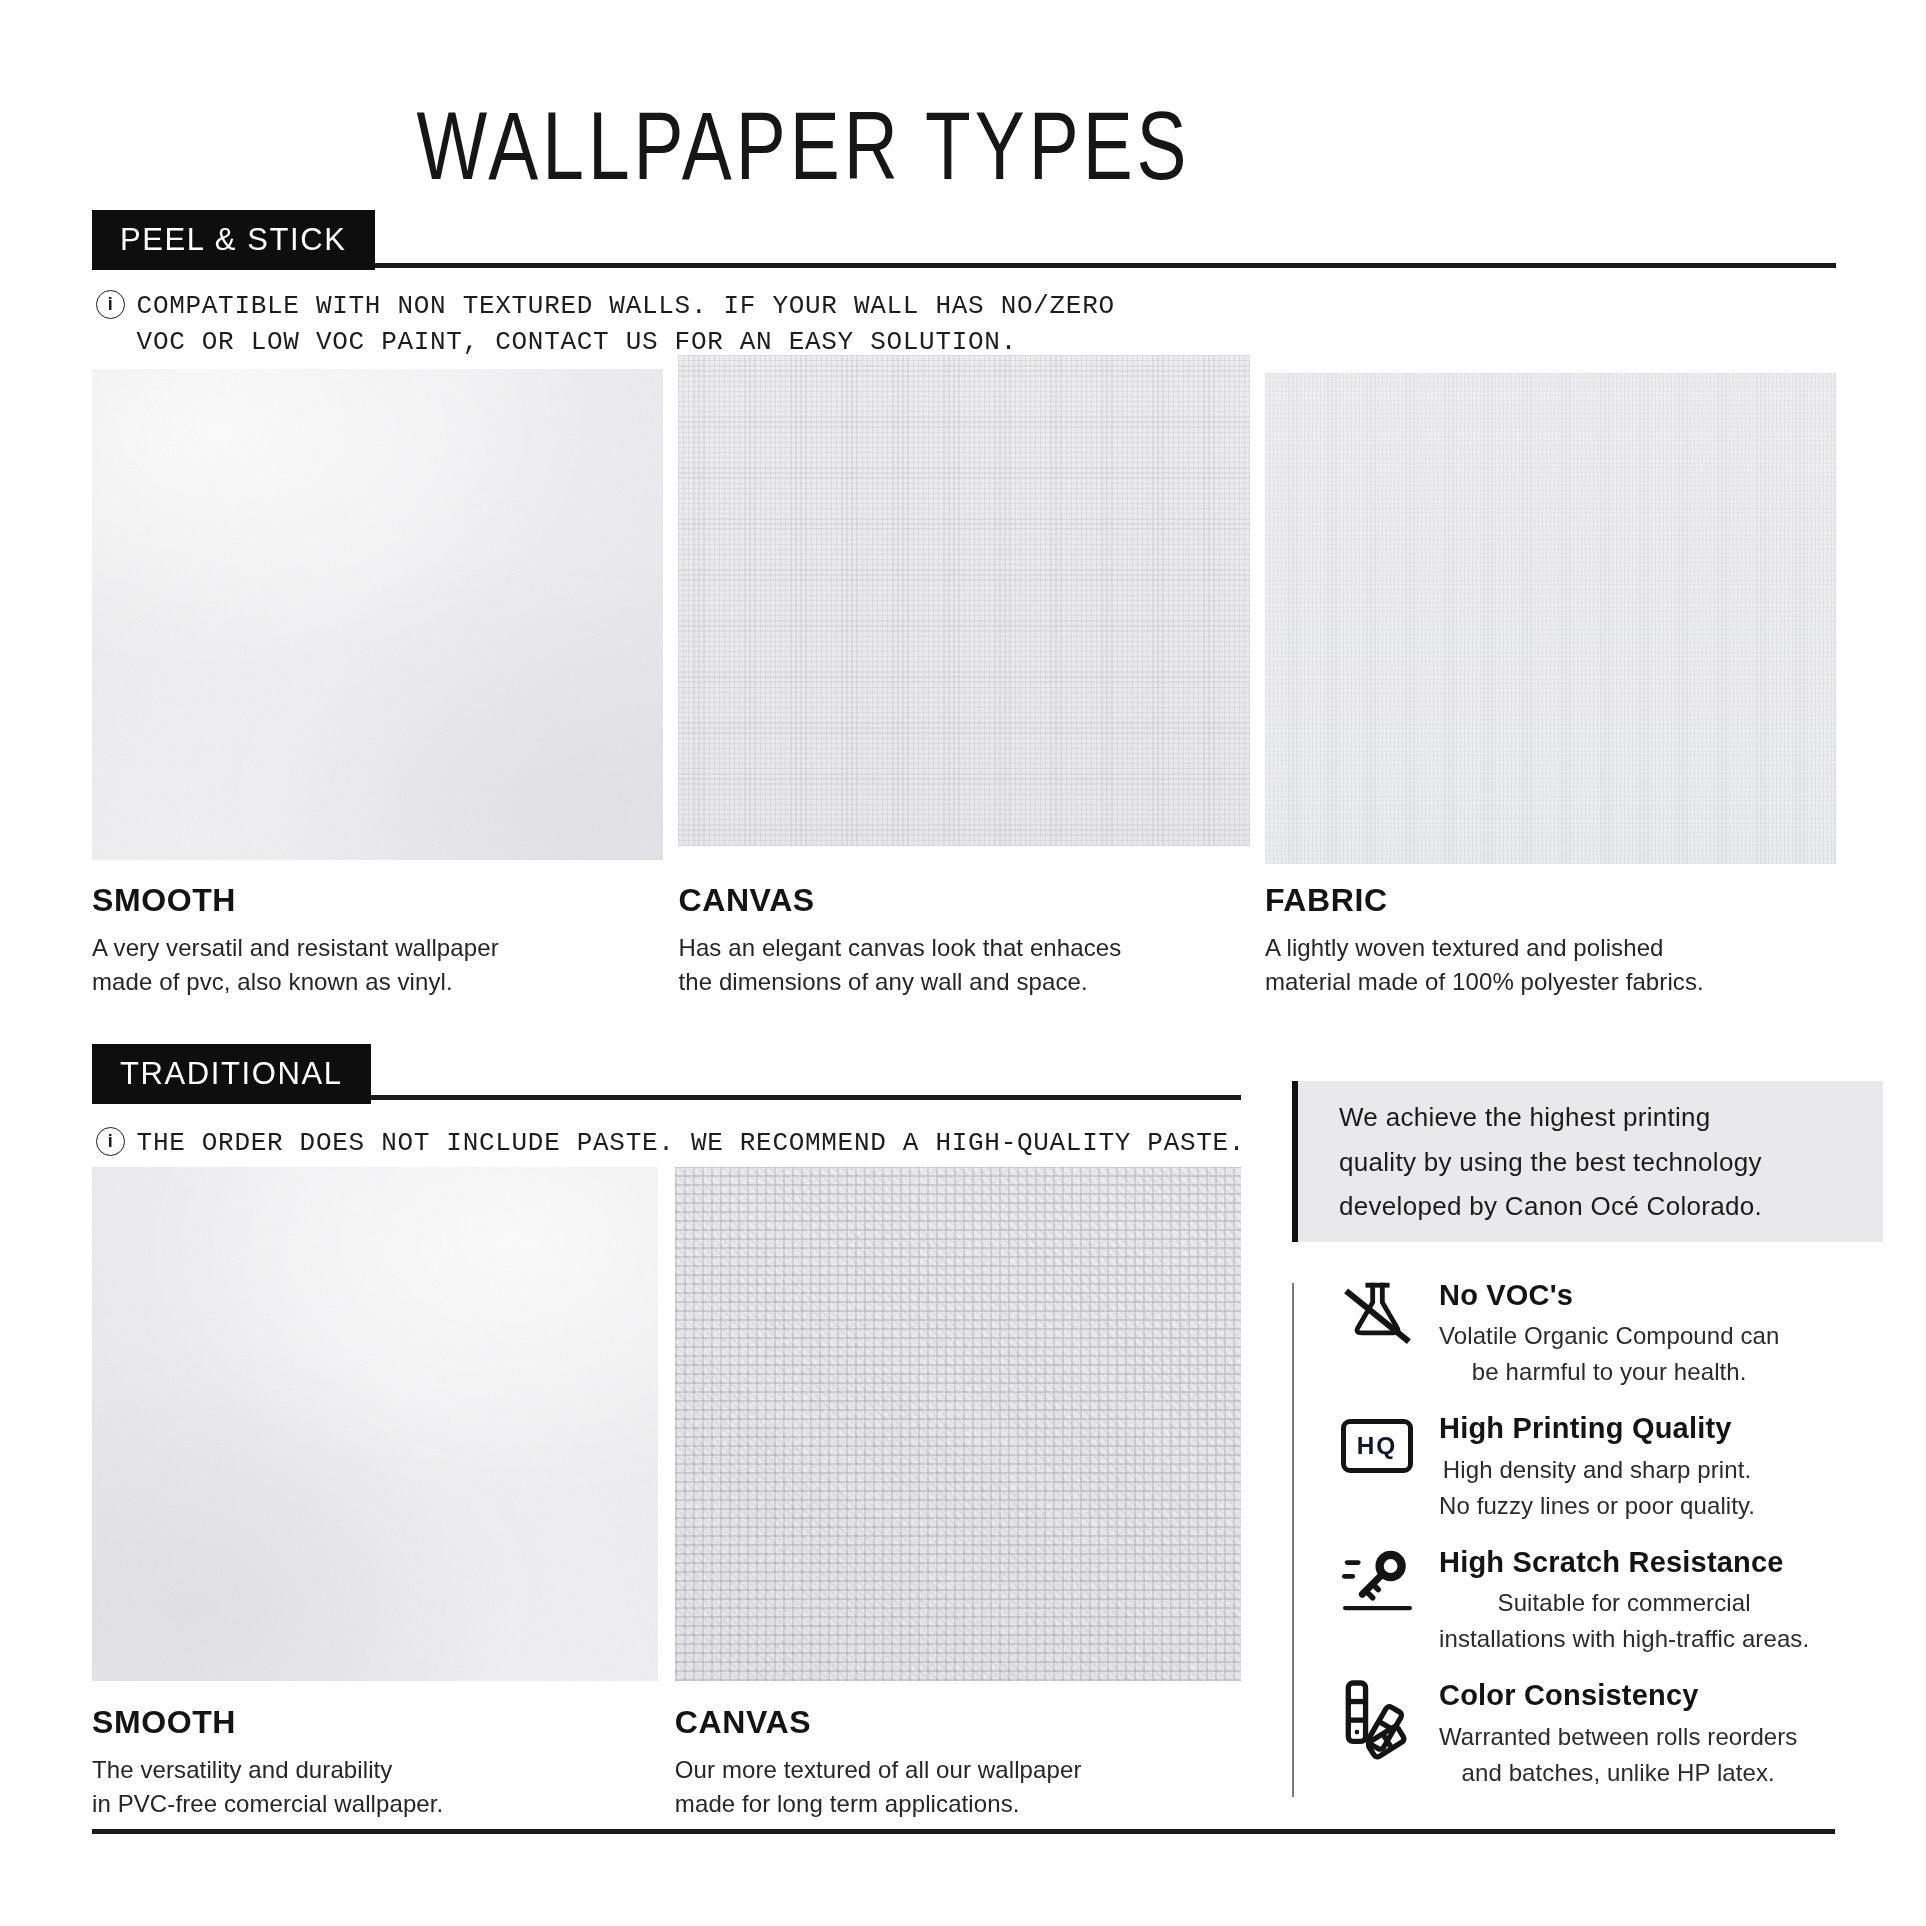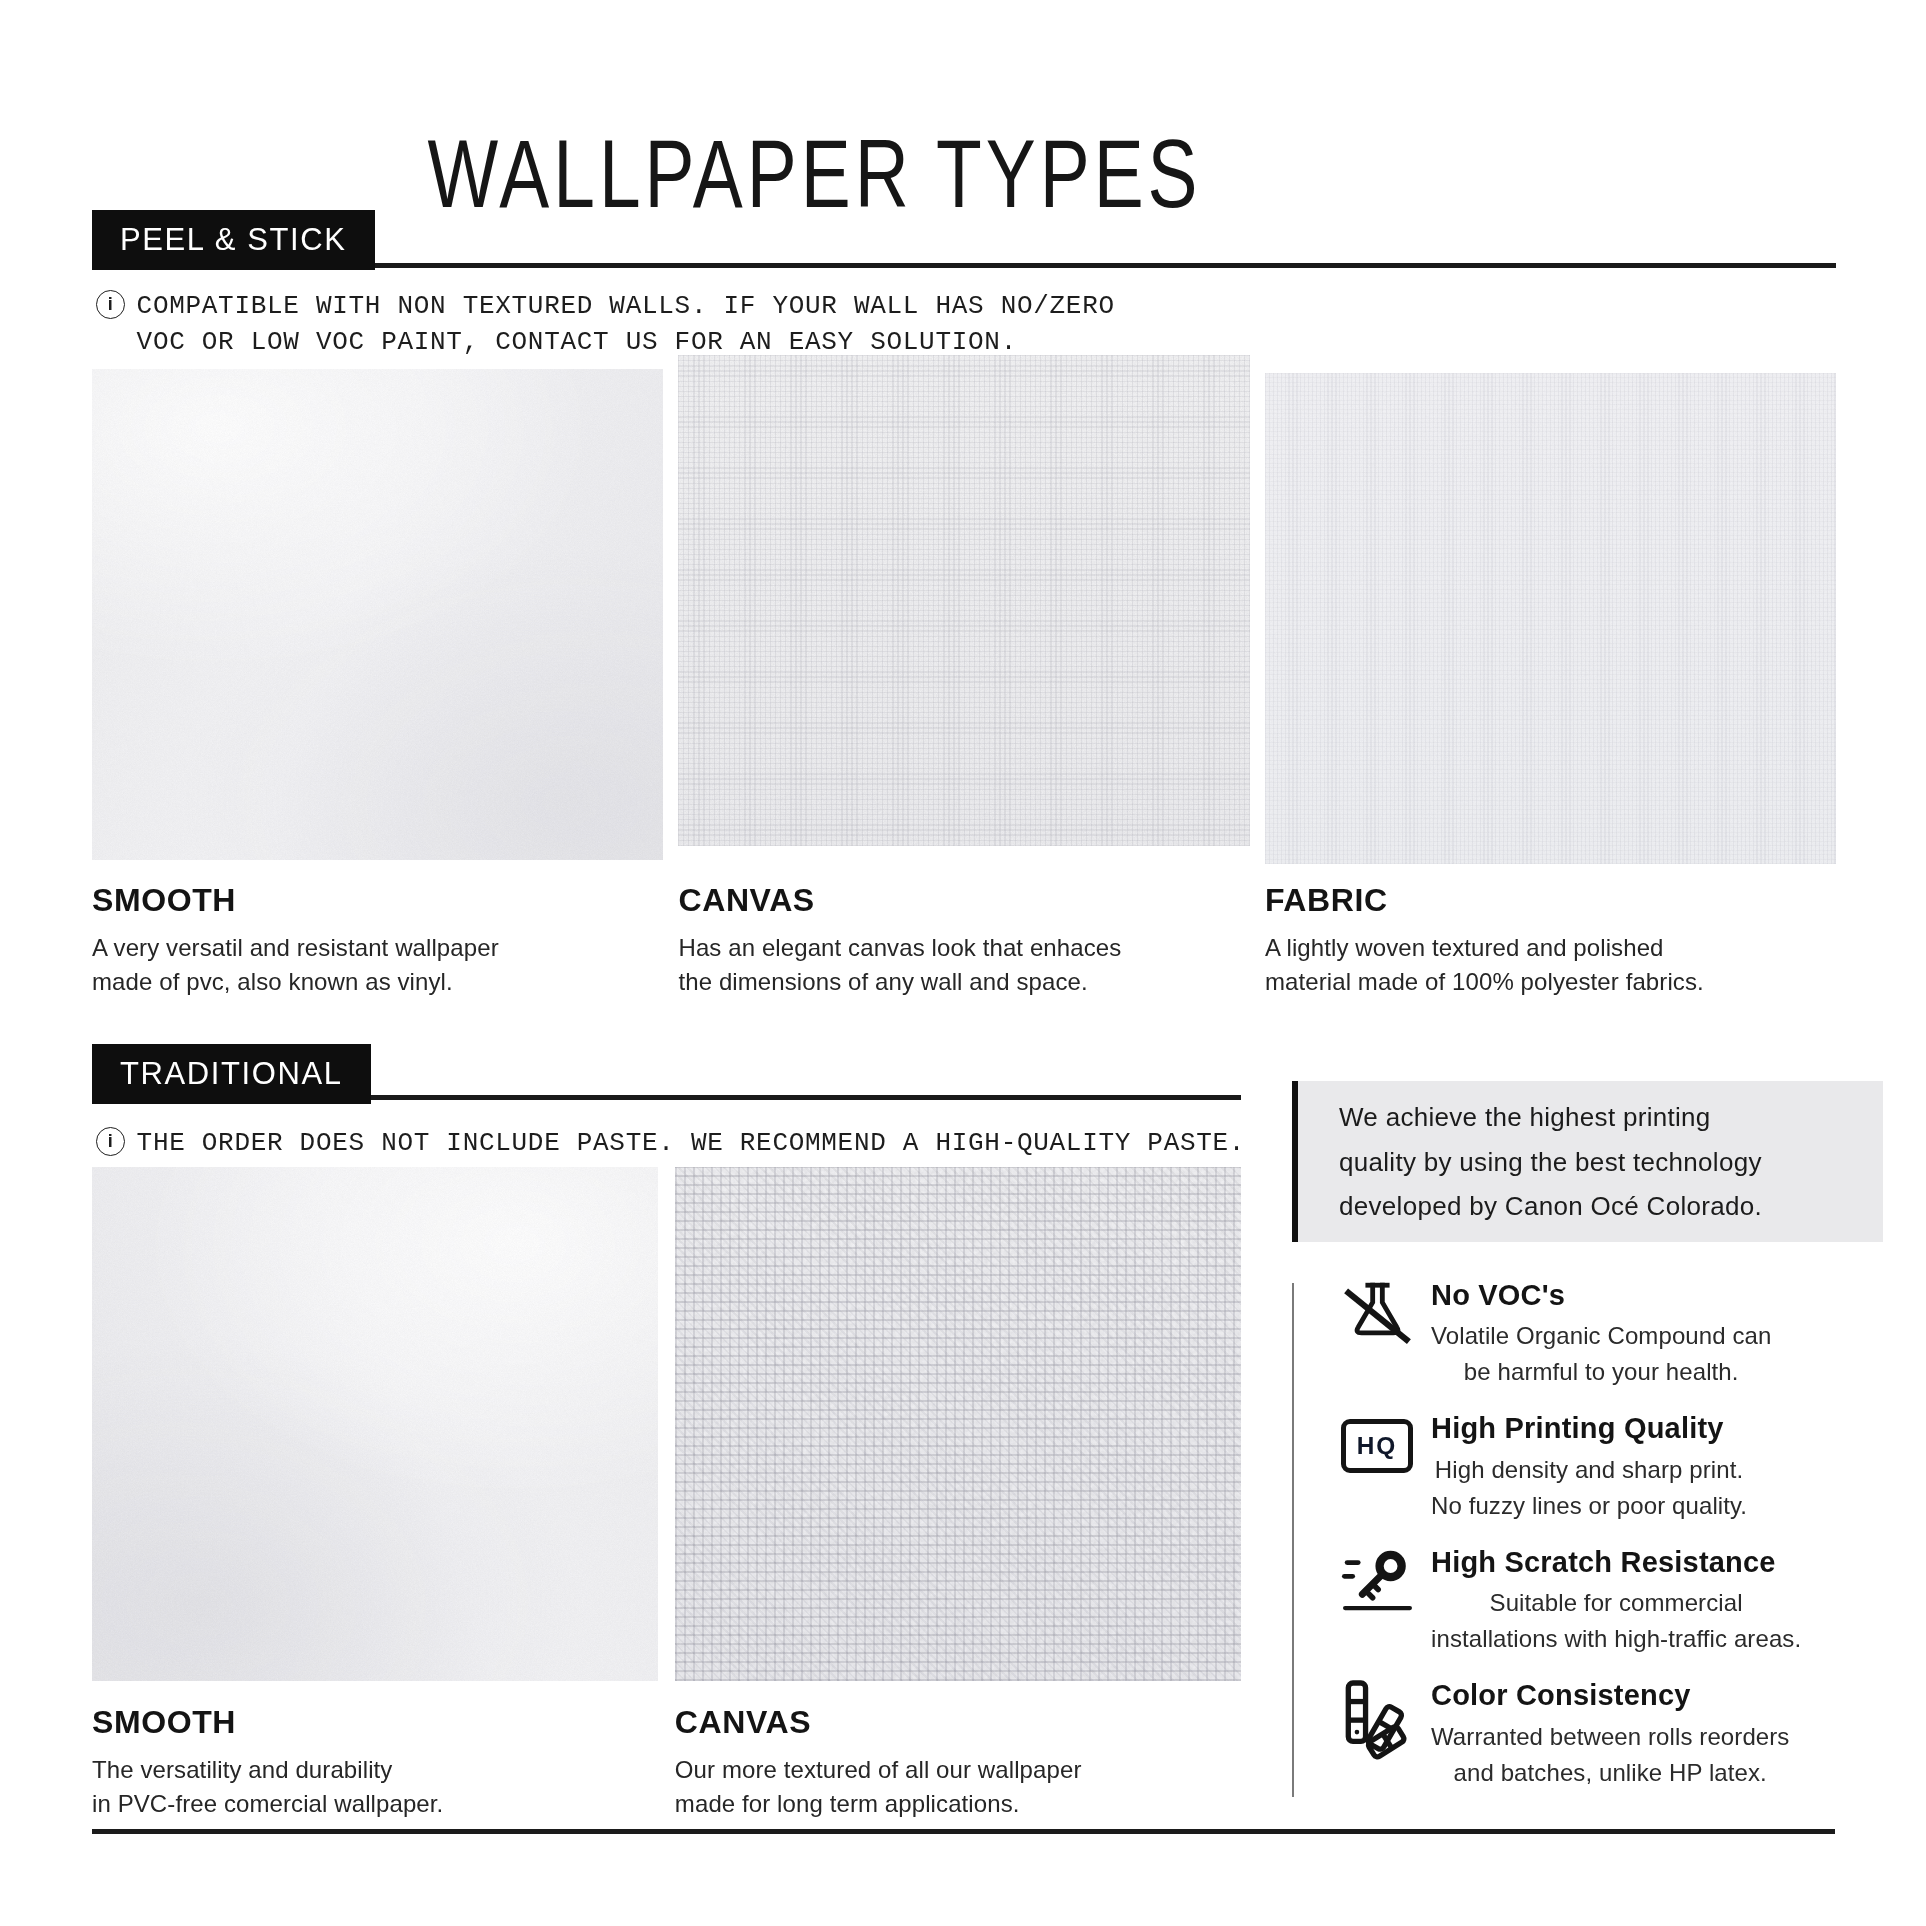--- a/index.html
+++ b/index.html
@@ -3,21 +3,21 @@
 <meta charset="utf-8">
 <style>
   html,body{margin:0;padding:0;}
   body{
     width:1926px;height:1926px;position:relative;background:#ffffff;
     font-family:"Liberation Sans", sans-serif;color:#1c1c1c;overflow:hidden;
   }
   .abs{position:absolute;}
 
   
-  .title-wrap{left:14px;top:96px;width:1601px;text-align:center;margin-top:28px;}
+  .title-wrap{left:3px;top:96px;width:1601px;text-align:center;}
   .page-title{
     font-size:96px;line-height:1.05;font-weight:400;color:#161616;
     letter-spacing:5.1px;transform:scaleX(.78);transform-origin:center;
     white-space:nowrap;display:block;
   }
 
   
   .badge{
     background:#0e0e0e;color:#ffffff;display:inline-flex;align-items:center;
     height:60px;padding:0 28px;font-size:31px;letter-spacing:1.6px;
@@ -78,21 +78,21 @@
 
   
   .quote-bar{left:1292px;top:1081px;width:6.4px;height:161px;background:#111111;}
   .quote-box{left:1298px;top:1081px;width:585px;height:161px;background:#e9e9eb;
     box-sizing:border-box;padding:14px 13px 4px 41px;}
   .quote-text{font-size:26px;line-height:1.72;letter-spacing:0.3px;color:#1b1b1b;
     white-space:pre-line;}
   .feature-rule{left:1292px;top:1283px;width:1.9px;height:514px;background:#7a7a7a;}
 
   .features{left:1341px;top:1279px;width:496px;display:flex;flex-direction:column;}
-  .feature{display:flex;align-items:flex-start;gap:18px;margin-bottom:22px;}
+  .feature{display:flex;align-items:flex-start;gap:26px;margin-bottom:22px;}
   .f-icon{flex:0 0 72px;height:72px;display:flex;align-items:flex-start;justify-content:center;}
   .f-icon svg{overflow:visible;}
   .f-title{font-size:29px;font-weight:700;color:#141414;letter-spacing:0.2px;margin-bottom:6.4px;}
   .f-desc{font-size:24px;line-height:1.5;color:#2b2b2b;white-space:pre-line;letter-spacing:0.1px;text-align:center;}
   .hq-box{width:62px;height:44px;border:5.8px solid #141414;border-radius:9px;margin-top:6.4px;
     display:flex;align-items:center;justify-content:center;
     font-size:24.4px;font-weight:700;letter-spacing:1.9px;color:#0f172a;}
 </style>
 </head>
 <body>

